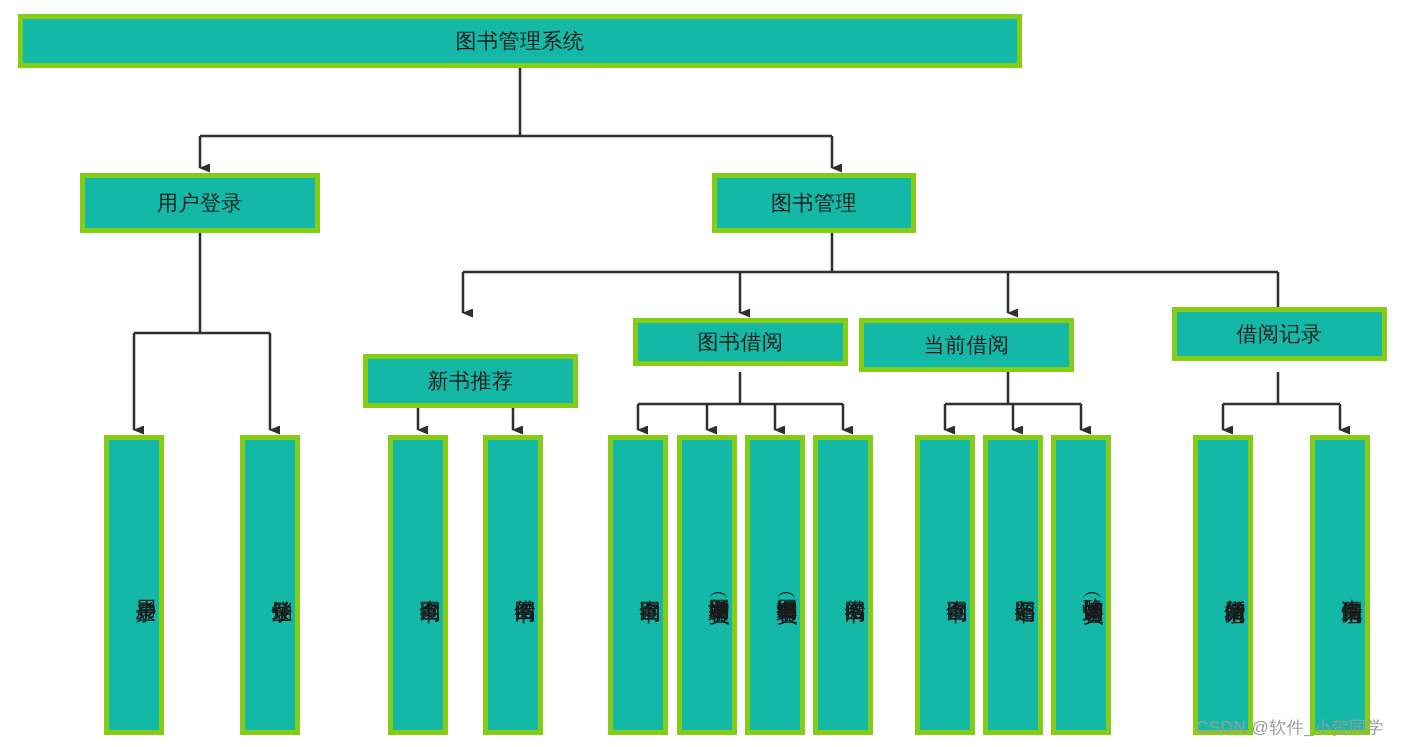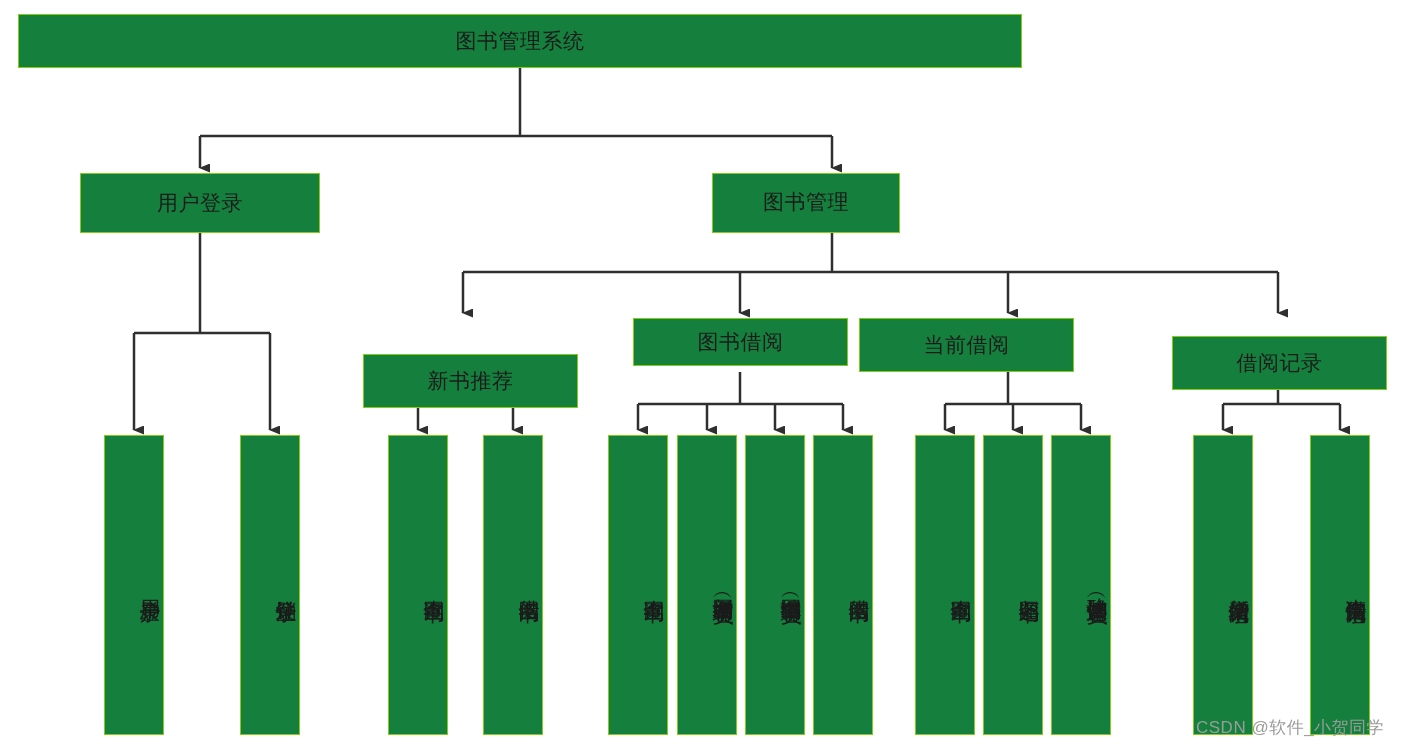--- a/index.html
+++ b/index.html
@@ -23,22 +23,22 @@
     position: absolute;
     left: 0;
     top: 0;
     width: 1405px;
     height: 747px;
     pointer-events: none;
   }
   .node {
     position: absolute;
     box-sizing: border-box;
-    background: #15803d;
-    border: 1px solid #84cc16;
+    background: #14b8a6;
+    border: 5px solid #84cc16;
     display: flex;
     align-items: center;
     justify-content: center;
     color: #1b1b1b;
     text-align: center;
   }
   .node-h {
     font-size: 21px;
     letter-spacing: 0.5px;
     line-height: 1.2;
@@ -120,34 +120,34 @@
     </g>
   </svg>
 
   <div class="node node-h" style="left:18px; top:14px; width:1004px; height:54px;">
     <span>图书管理系统</span>
   </div>
 
   <div class="node node-h" style="left:80px; top:173px; width:240px; height:60px;">
     <span>用户登录</span>
   </div>
-  <div class="node node-h" style="left:712px; top:173px; width:188px; height:60px;font-family:Liberation Serif, serif;">
+  <div class="node node-h" style="left:712px; top:173px; width:204px; height:60px;">
     <span>图书管理</span>
   </div>
 
   <div class="node node-h" style="left:363px; top:318px; width:215px; height:54px;margin-top:36px;">
     <span>新书推荐</span>
   </div>
   <div class="node node-h" style="left:633px; top:318px; width:215px; height:48px;">
     <span>图书借阅</span>
   </div>
   <div class="node node-h" style="left:859px; top:318px; width:215px; height:54px;">
     <span>当前借阅</span>
   </div>
-  <div class="node node-h" style="left:1172px; top:336px; width:215px; height:54px;">
+  <div class="node node-h" style="left:1172px; top:307px; width:215px; height:54px;">
     <span>借阅记录</span>
   </div>
 
   <div class="node node-v" style="left:104px; top:435px; width:60px; height:300px;">
     <span>用户登录</span>
   </div>
   <div class="node node-v" style="left:240px; top:435px; width:60px; height:300px;">
     <span>注销登录</span>
   </div>
   <div class="node node-v" style="left:388px; top:435px; width:60px; height:300px;">

